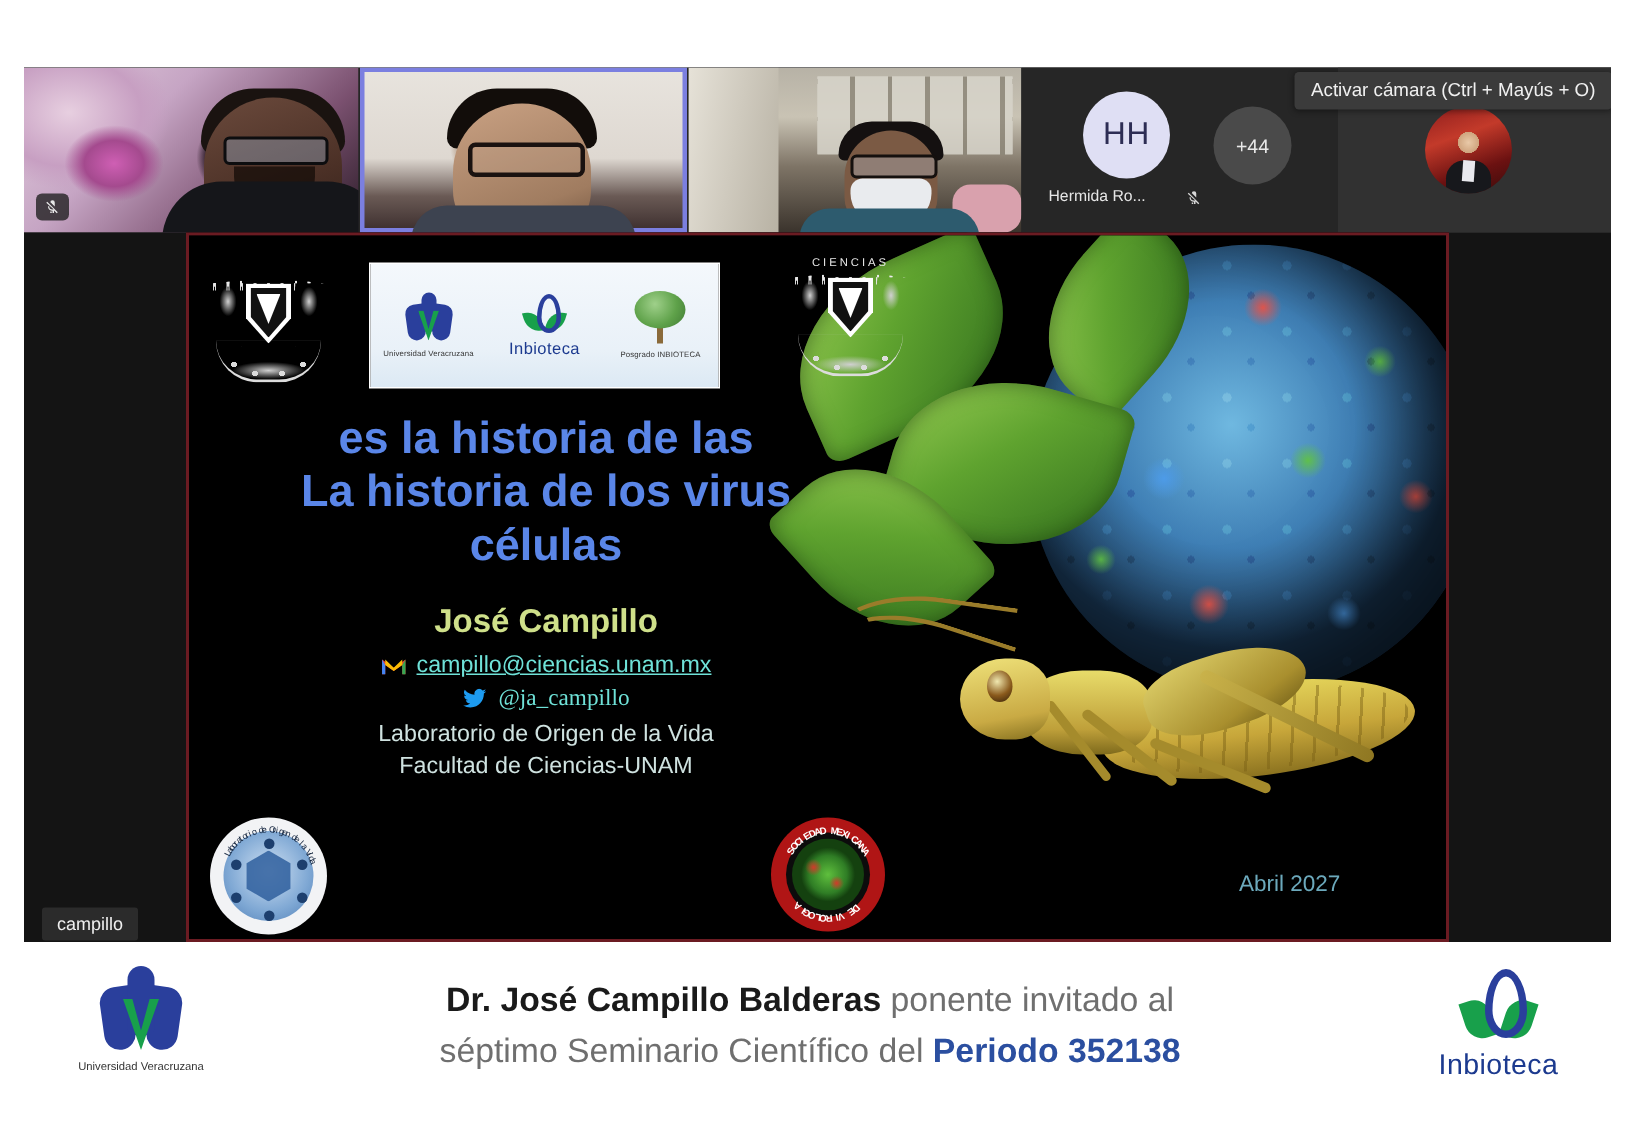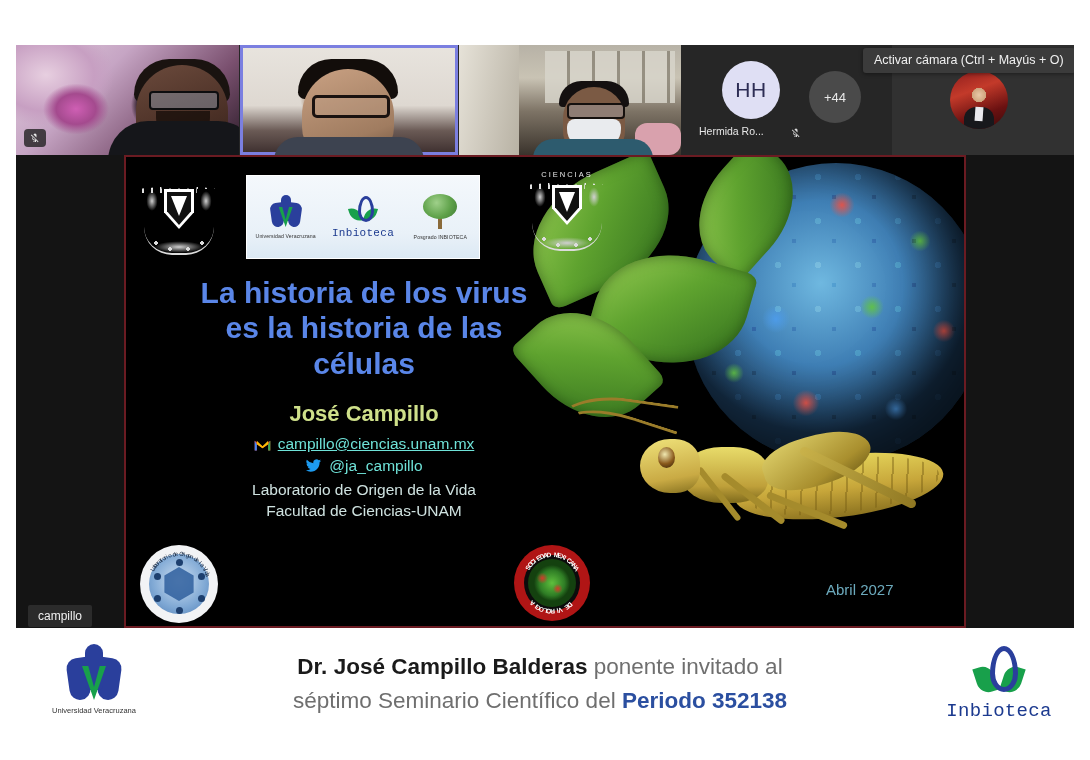--- a/index.html
+++ b/index.html
@@ -155,38 +155,38 @@
   .logobar .cap{font-size:5.2px;color:#333;margin-top:4px;letter-spacing:.1px;white-space:nowrap;}
   .uv-mark{position:relative;width:30px;height:34px;}
   .uv-mark .petalL{position:absolute;left:0;top:8px;width:12px;height:24px;border-radius:12px 0 12px 12px;background:#2a3f9c;transform:rotate(-8deg);}
   .uv-mark .petalR{position:absolute;right:0;top:8px;width:12px;height:24px;border-radius:0 12px 12px 12px;background:#2a3f9c;transform:rotate(8deg);}
   .uv-mark .petalC{position:absolute;left:10px;top:0;width:10px;height:26px;border-radius:6px 6px 3px 3px;background:#2a3f9c;}
   .uv-mark .vee{position:absolute;left:8px;top:12px;width:14px;height:20px;background:#18a04b;clip-path:polygon(0 0,26% 0,50% 62%,74% 0,100% 0,50% 100%);}
   .inb-mark{position:relative;width:26px;height:28px;}
   .inb-mark .fl{position:absolute;left:8px;top:0;width:10px;height:20px;border-radius:50% 50% 50% 50%/60% 60% 40% 40%;border:3px solid #2a3f9c;}
   .inb-mark .lf1{position:absolute;left:0;top:11px;width:11px;height:15px;border-radius:0 12px 0 12px;background:#18a04b;transform:rotate(-18deg);}
   .inb-mark .lf2{position:absolute;right:0;top:11px;width:11px;height:15px;border-radius:12px 0 12px 0;background:#18a04b;transform:rotate(18deg);}
-  .inb-word{font-size:11px;color:#1c3a8f;letter-spacing:.3px;margin-top:3px;font-family:Liberation Mono, monospace;}
+  .inb-word{font-size:11px;color:#1c3a8f;letter-spacing:.3px;margin-top:3px;}
   .tree-mark{position:relative;width:34px;height:36px;}
   .tree-mark .crown{position:absolute;left:0;top:0;width:34px;height:25px;border-radius:50%;
     background:radial-gradient(circle at 40% 35%, #9fd08a 0%, #5fa24a 55%, #3f7a33 100%);}
   .tree-mark .trunk{position:absolute;left:15px;top:18px;width:4px;height:17px;background:#8a6a3a;}
 
   
   .title{
     position:absolute;left:18px;top:118px;width:440px;text-align:center;
     color:#5a86e8;font-size:30px;font-weight:bold;line-height:1.18;
     text-shadow:0 0 2px rgba(0,0,0,.8);
   }
   .author{position:absolute;left:18px;top:244px;width:440px;text-align:center;
     color:#cfe08a;font-size:22px;font-weight:bold;}
   .mailrow{position:absolute;left:18px;top:278px;width:440px;display:flex;align-items:center;justify-content:center;gap:7px;}
   .mail-ico{width:17px;height:13px;}
   .mail-link{color:#6fe2d8;font-size:15.5px;text-decoration:underline;}
-  .twrow{position:absolute;left:18px;top:300px;width:440px;display:flex;align-items:center;justify-content:center;gap:7px;}
+  .twrow{position:absolute;left:18px;top:300px;width:440px;display:flex;align-items:center;justify-content:center;gap:7px;font-family:Liberation Serif, serif;}
   .tw-ico{width:17px;height:14px;}
   .tw-handle{color:#6fe2d8;font-size:15.5px;}
   .lab1{position:absolute;left:18px;top:324px;width:440px;text-align:center;color:#cfe2e0;font-size:15.5px;}
   .lab2{position:absolute;left:18px;top:345px;width:440px;text-align:center;color:#cfe2e0;font-size:15.5px;}
 
   .fbrow{position:absolute;left:140px;top:398px;display:flex;align-items:center;gap:9px;}
   .fb-ico{width:26px;height:26px;border-radius:50%;background:#1877f2;display:flex;align-items:center;justify-content:center;}
   .fb-handle{color:#8fdcb6;font-size:15.5px;}
 
   
@@ -457,22 +457,22 @@
         <div class="lg">
           <div class="tree-mark">
             <div class="trunk"></div>
             <div class="crown"></div>
           </div>
           <div class="cap">Posgrado INBIOTECA</div>
         </div>
       </div>
 
       <div class="title">
+        <div>es la historia de las</div>
         <div>La historia de los virus</div>
-        <div>es la historia de las</div>
         <div>células</div>
       </div>
 
       <div class="author">José Campillo</div>
 
       <div class="mailrow">
         <span class="mail-ico">
           <svg viewBox="0 0 24 18" width="17" height="13">
             <path d="M1 2.2 12 10 23 2.2V16h-3V7.4L12 13 4 7.4V16H1z" fill="#ea4335"></path>
             <path d="M1 2.2V16h3V7.4z" fill="#4285f4"></path>

